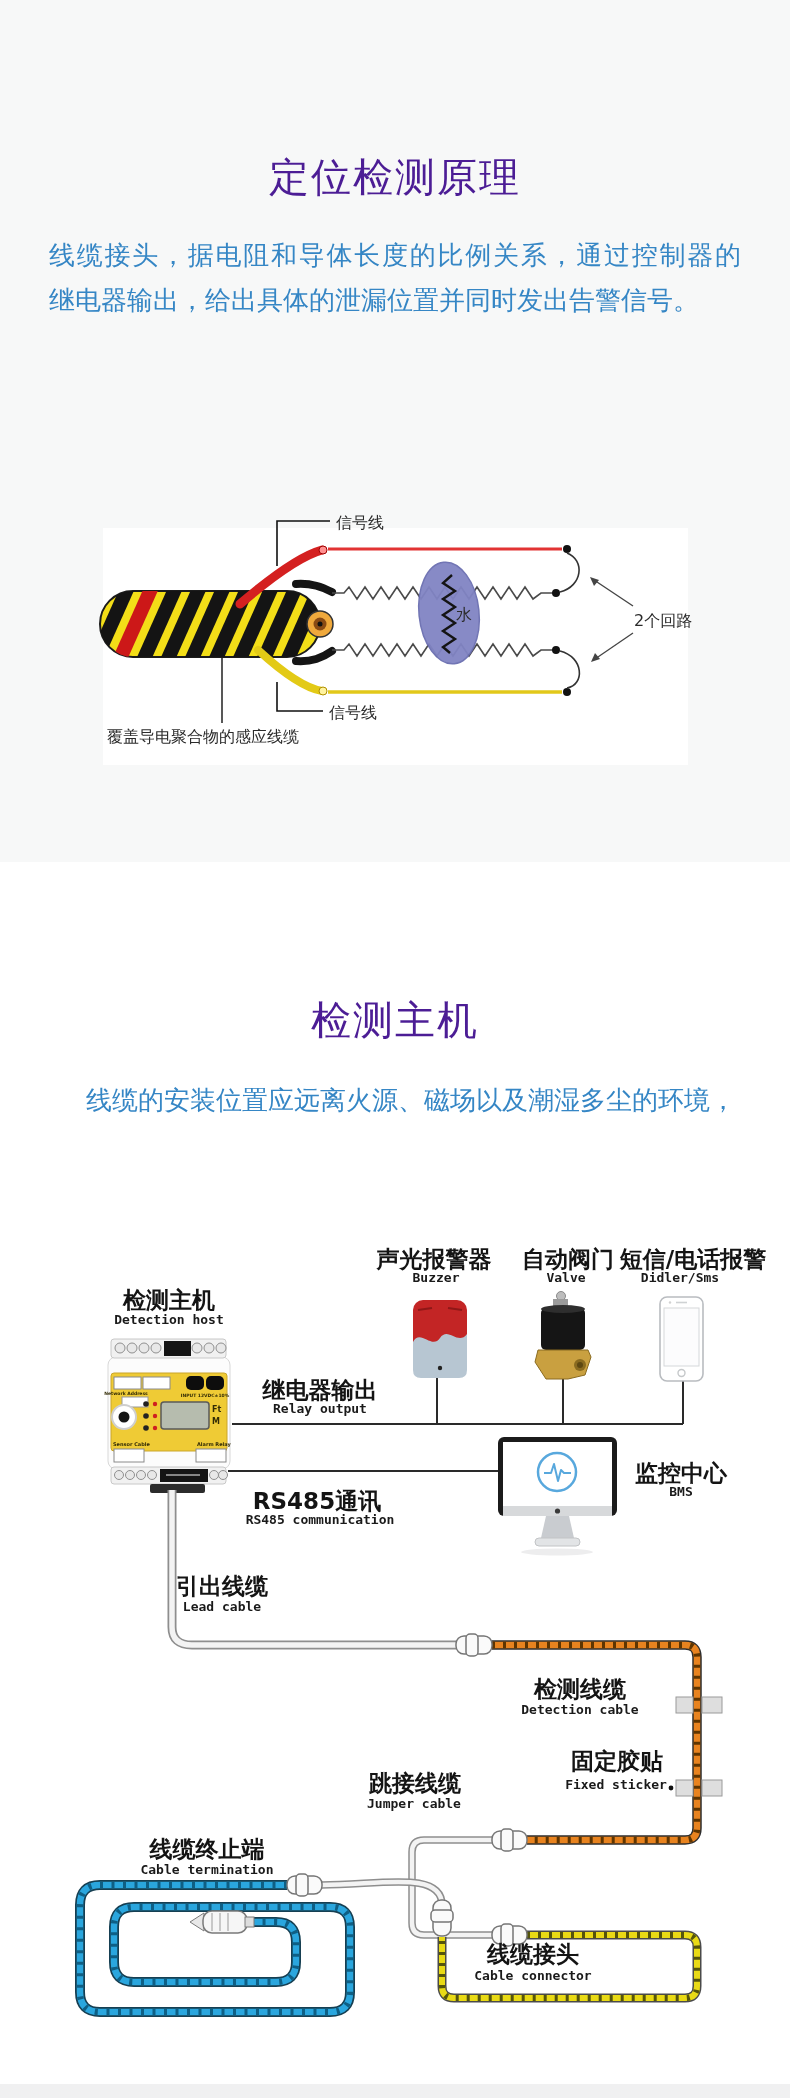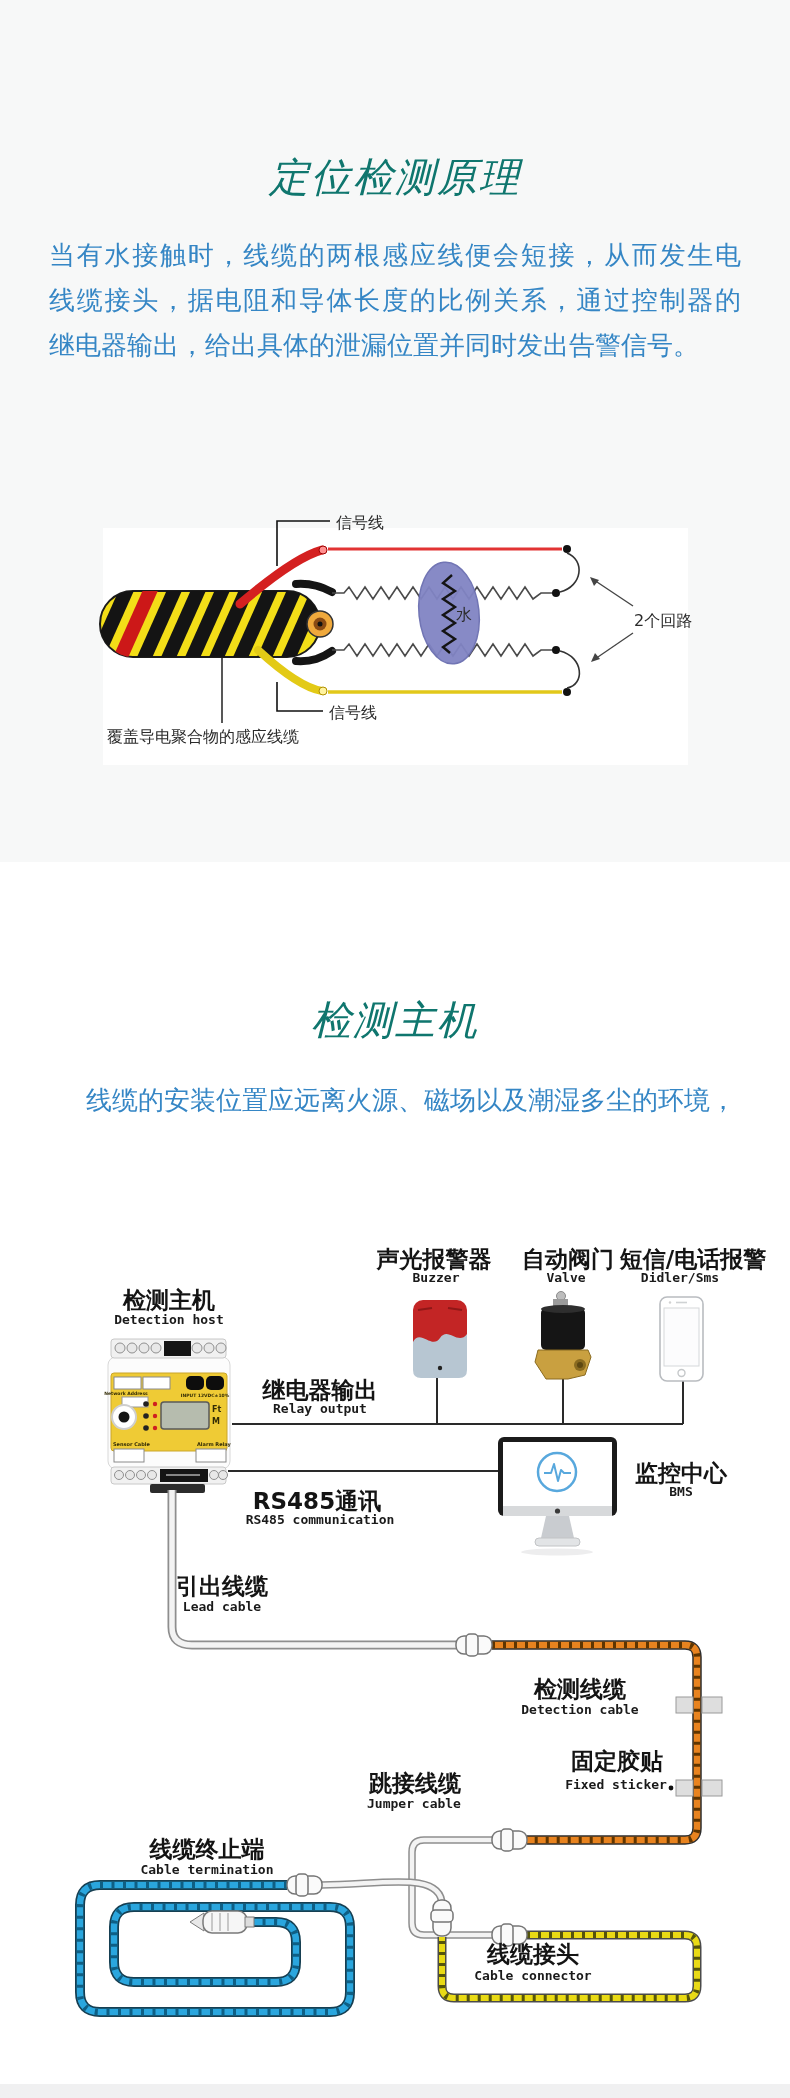--- a/index.html
+++ b/index.html
@@ -1,42 +1,41 @@
 <!DOCTYPE html>
 <html><head>
 <meta charset="utf-8">
 <style>
   html,body{margin:0;padding:0;background:#fff;}
   #page{position:relative;width:790px;height:2098px;background:#ffffff;overflow:hidden;
         font-family:"DejaVu Sans",sans-serif;}
   .abs{position:absolute;}
   #sec1-bg{left:0;top:0;width:790px;height:862px;background:#f7f8f8;}
   .big-title{left:0;width:790px;text-align:center;font-size:40px;letter-spacing:2px;
-             color:#0f766e;font-weight:500;font-style:italic;}
+             color:#4c1d95;font-weight:500;}
   .para{left:49px;width:692px;font-size:26px;line-height:45px;color:#3586c5;}
   .para .jline{text-align:justify;text-align-last:justify;}
   .para .lline{text-align:left;}
   .para2{left:0;width:790px;font-size:26px;line-height:45px;color:#3586c5;text-align:center;margin-left:16px;}
   svg text{font-family:"DejaVu Sans",sans-serif;}
   svg text.zh{font-weight:700;fill:#141414;font-size:23px;}
   svg text.en{font-family:"DejaVu Sans Mono",monospace;font-weight:700;fill:#1a1a1a;font-size:13px;}
   svg text.dlab{fill:#2b2b2b;font-size:16px;}
   svg text.tiny{fill:#332c05;font-weight:700;}
   #footer-band{left:0;top:2084px;width:790px;height:14px;background:#f0f0f1;}
 </style>
 </head>
 <body>
 
 <div id="page">
   <div id="sec1-bg" class="abs"></div>
 
   <div class="abs big-title" style="top:150px">定位检测原理</div>
 
   <div class="abs para" style="top:233px">
-    <div class="jline">当有水接触时，线缆的两根感应线便会短接，从而发生电</div>
     <div class="jline">线缆接头，据电阻和导体长度的比例关系，通过控制器的</div>
     <div class="lline">继电器输出，给出具体的泄漏位置并同时发出告警信号。</div>
   </div>
 
   <svg class="abs" style="left:0;top:500px" width="790" height="270" viewBox="0 500 790 270">
     <rect x="103" y="528" width="585" height="237" fill="#ffffff"></rect>
 
     <g>
       <clipPath id="cableclip">
           <rect x="100" y="591" width="220" height="66" rx="33"></rect>

